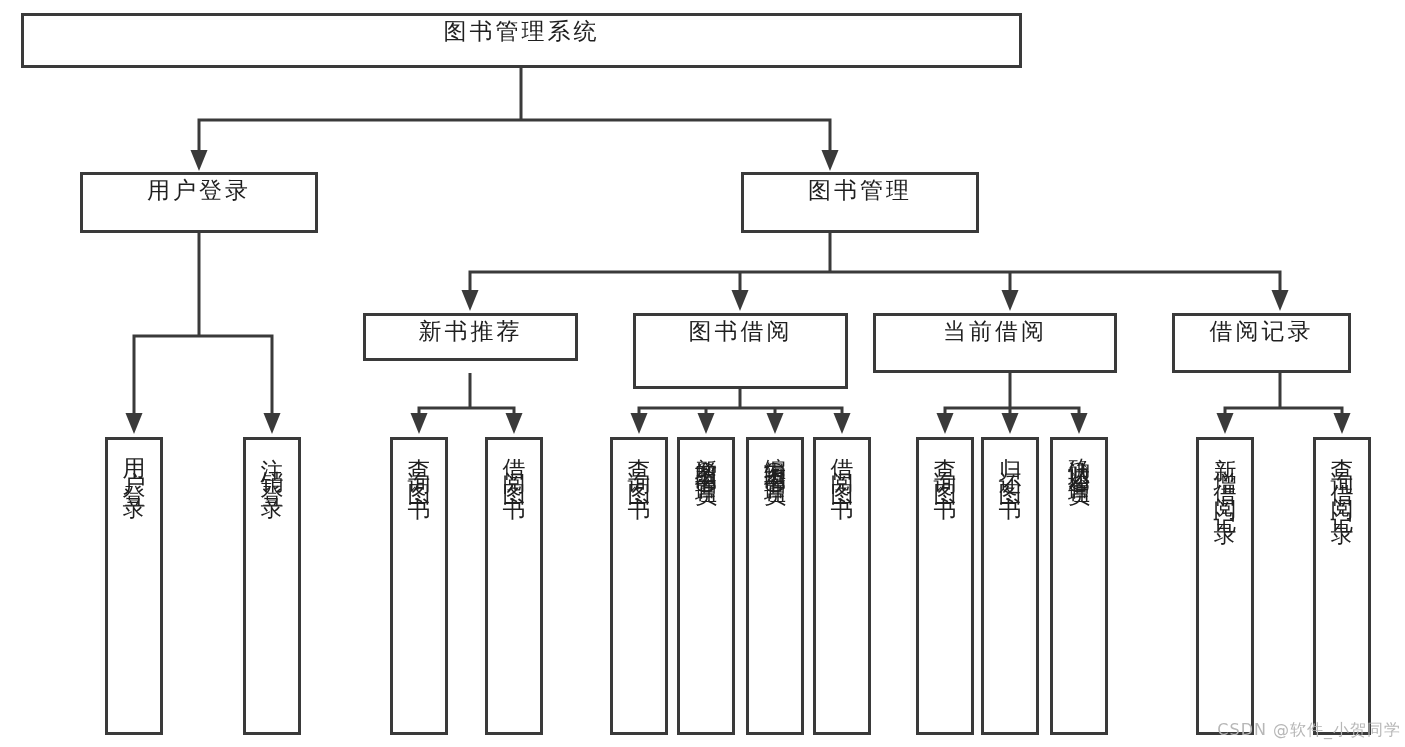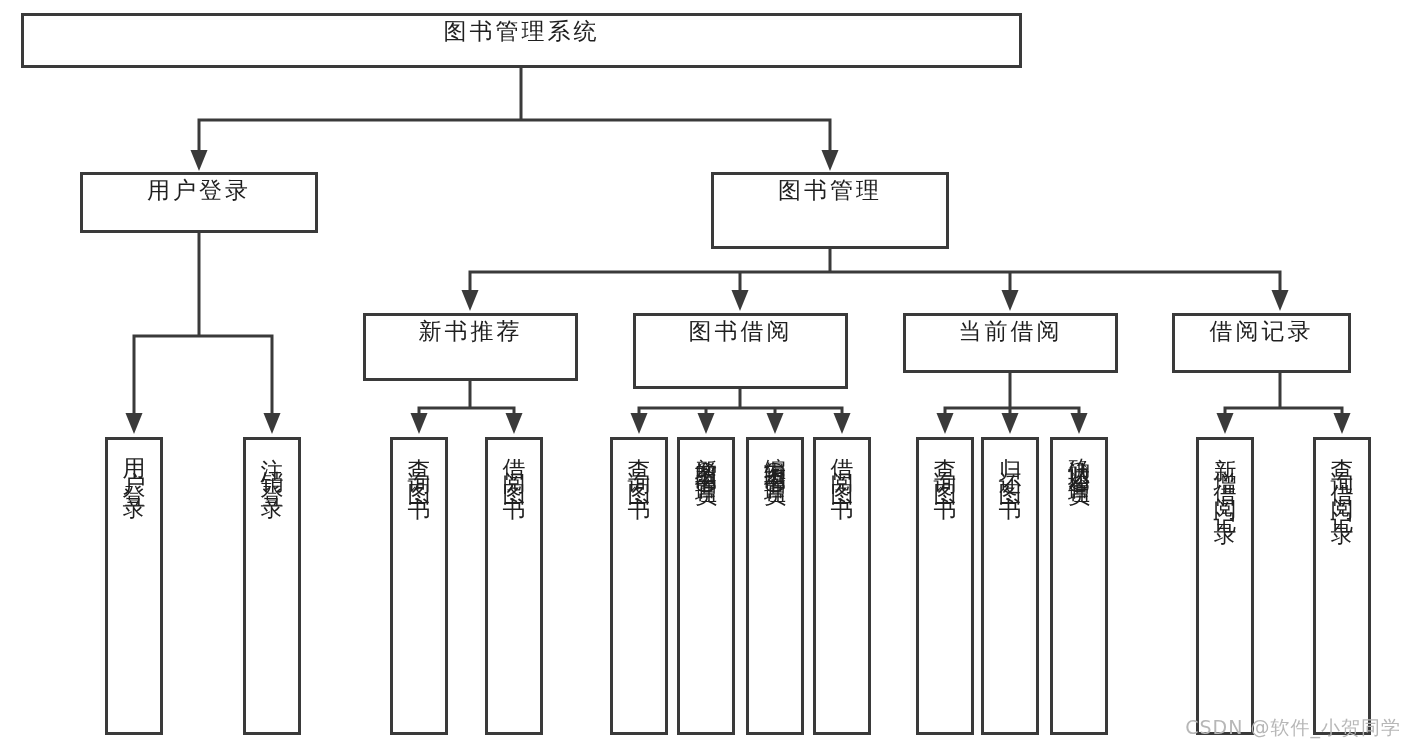--- a/index.html
+++ b/index.html
@@ -48,21 +48,21 @@
     color: #1f1f1f;
   }
   .leaf .label.long {
     font-size: 22px;
     letter-spacing: 4px;
   }
   .watermark {
     position: absolute;
     right: 4px;
     bottom: 6px;
-    font-size: 19px;
+    font-size: 16px;
     letter-spacing: 1px;
     color: #b7b7b7;
     white-space: nowrap;
   }
 </style>
 </head>
 <body>
 
 <div class="canvas">
 
@@ -98,31 +98,31 @@
     </g>
   </svg>
 
   <div class="node h-node" style="left:21px;top:13px;width:1001px;height:55px">
     <span class="label">图书管理系统</span>
   </div>
 
   <div class="node h-node" style="left:80px;top:172px;width:238px;height:61px">
     <span class="label">用户登录</span>
   </div>
-  <div class="node h-node" style="left:711px;top:172px;width:238px;height:77px">
+  <div class="node h-node" style="left:741px;top:172px;width:238px;height:61px">
     <span class="label">图书管理</span>
   </div>
 
-  <div class="node h-node" style="left:363px;top:313px;width:215px;height:68px">
+  <div class="node h-node" style="left:363px;top:313px;width:215px;height:48px">
     <span class="label">新书推荐</span>
   </div>
   <div class="node h-node" style="left:633px;top:313px;width:215px;height:76px">
     <span class="label">图书借阅</span>
   </div>
-  <div class="node h-node" style="left:903px;top:313px;width:215px;height:60px">
+  <div class="node h-node" style="left:873px;top:313px;width:244px;height:60px">
     <span class="label">当前借阅</span>
   </div>
   <div class="node h-node" style="left:1172px;top:313px;width:179px;height:60px">
     <span class="label">借阅记录</span>
   </div>
 
   <div class="node leaf" style="left:105px">
     <span class="label">用户登录</span>
   </div>
   <div class="node leaf" style="left:243px">

